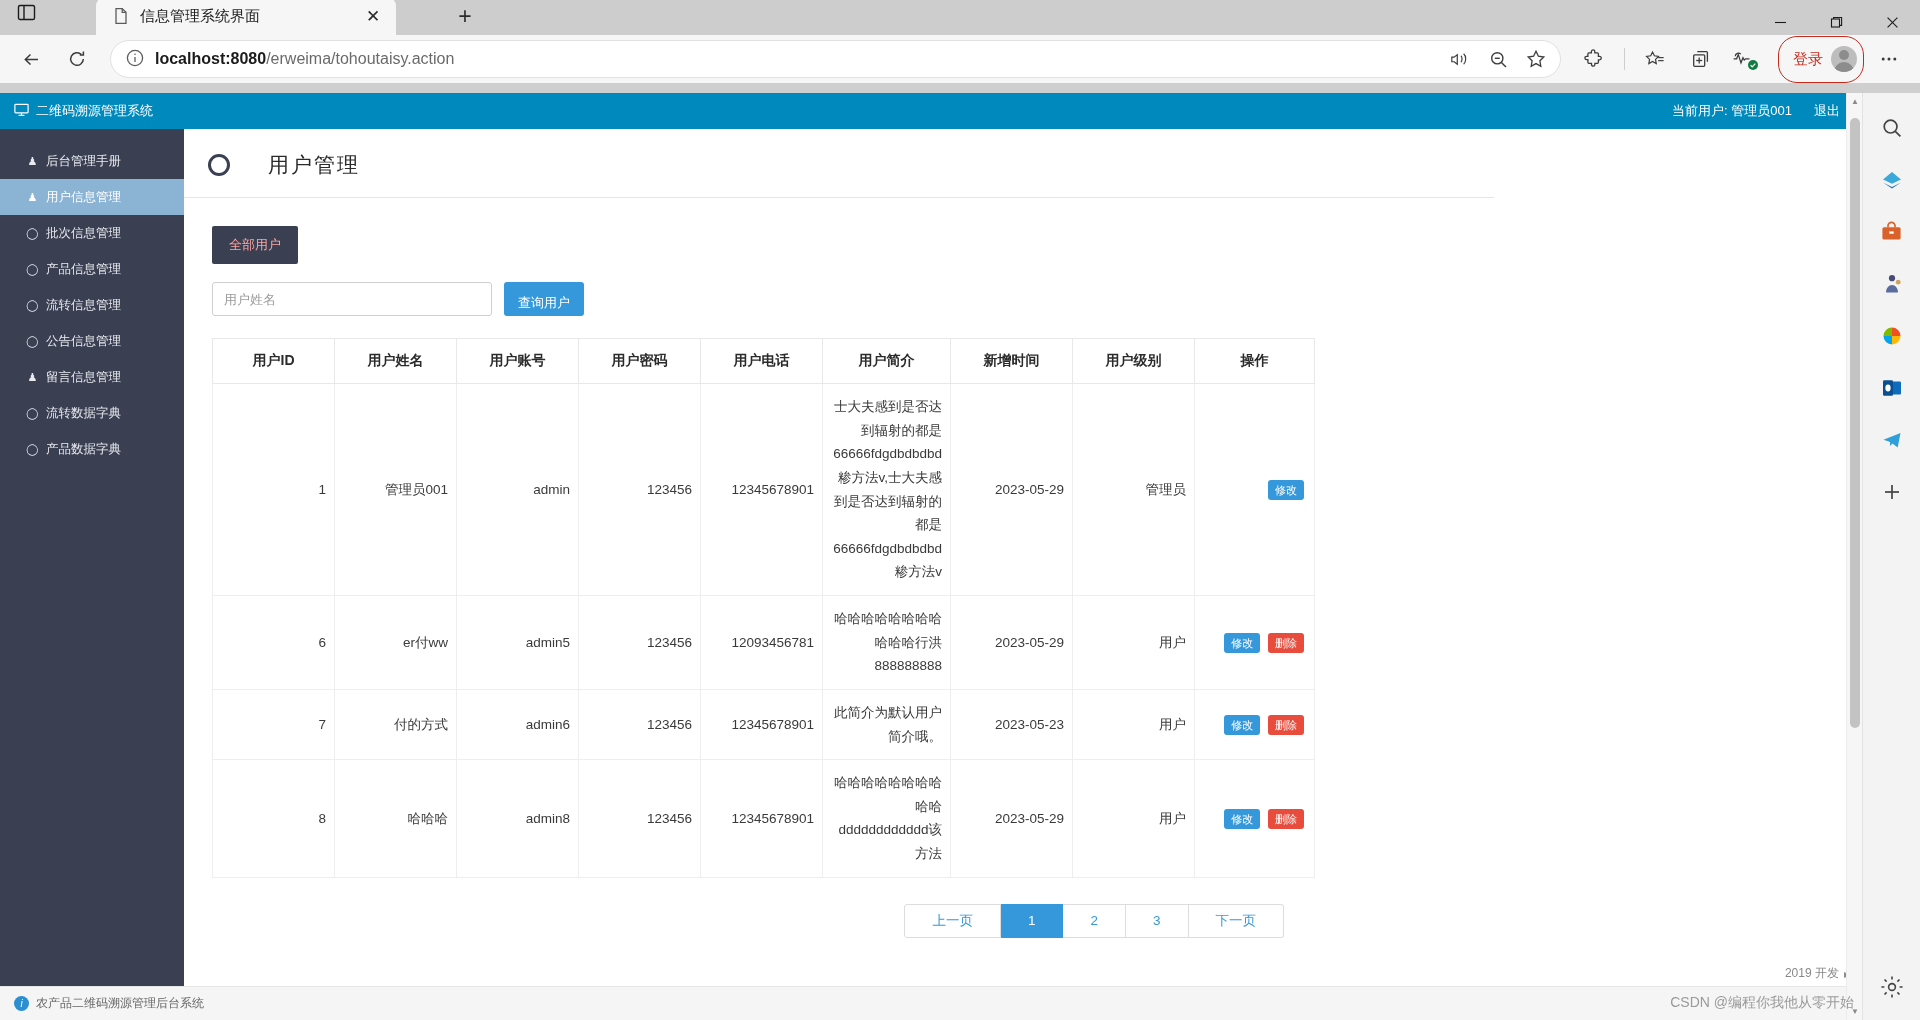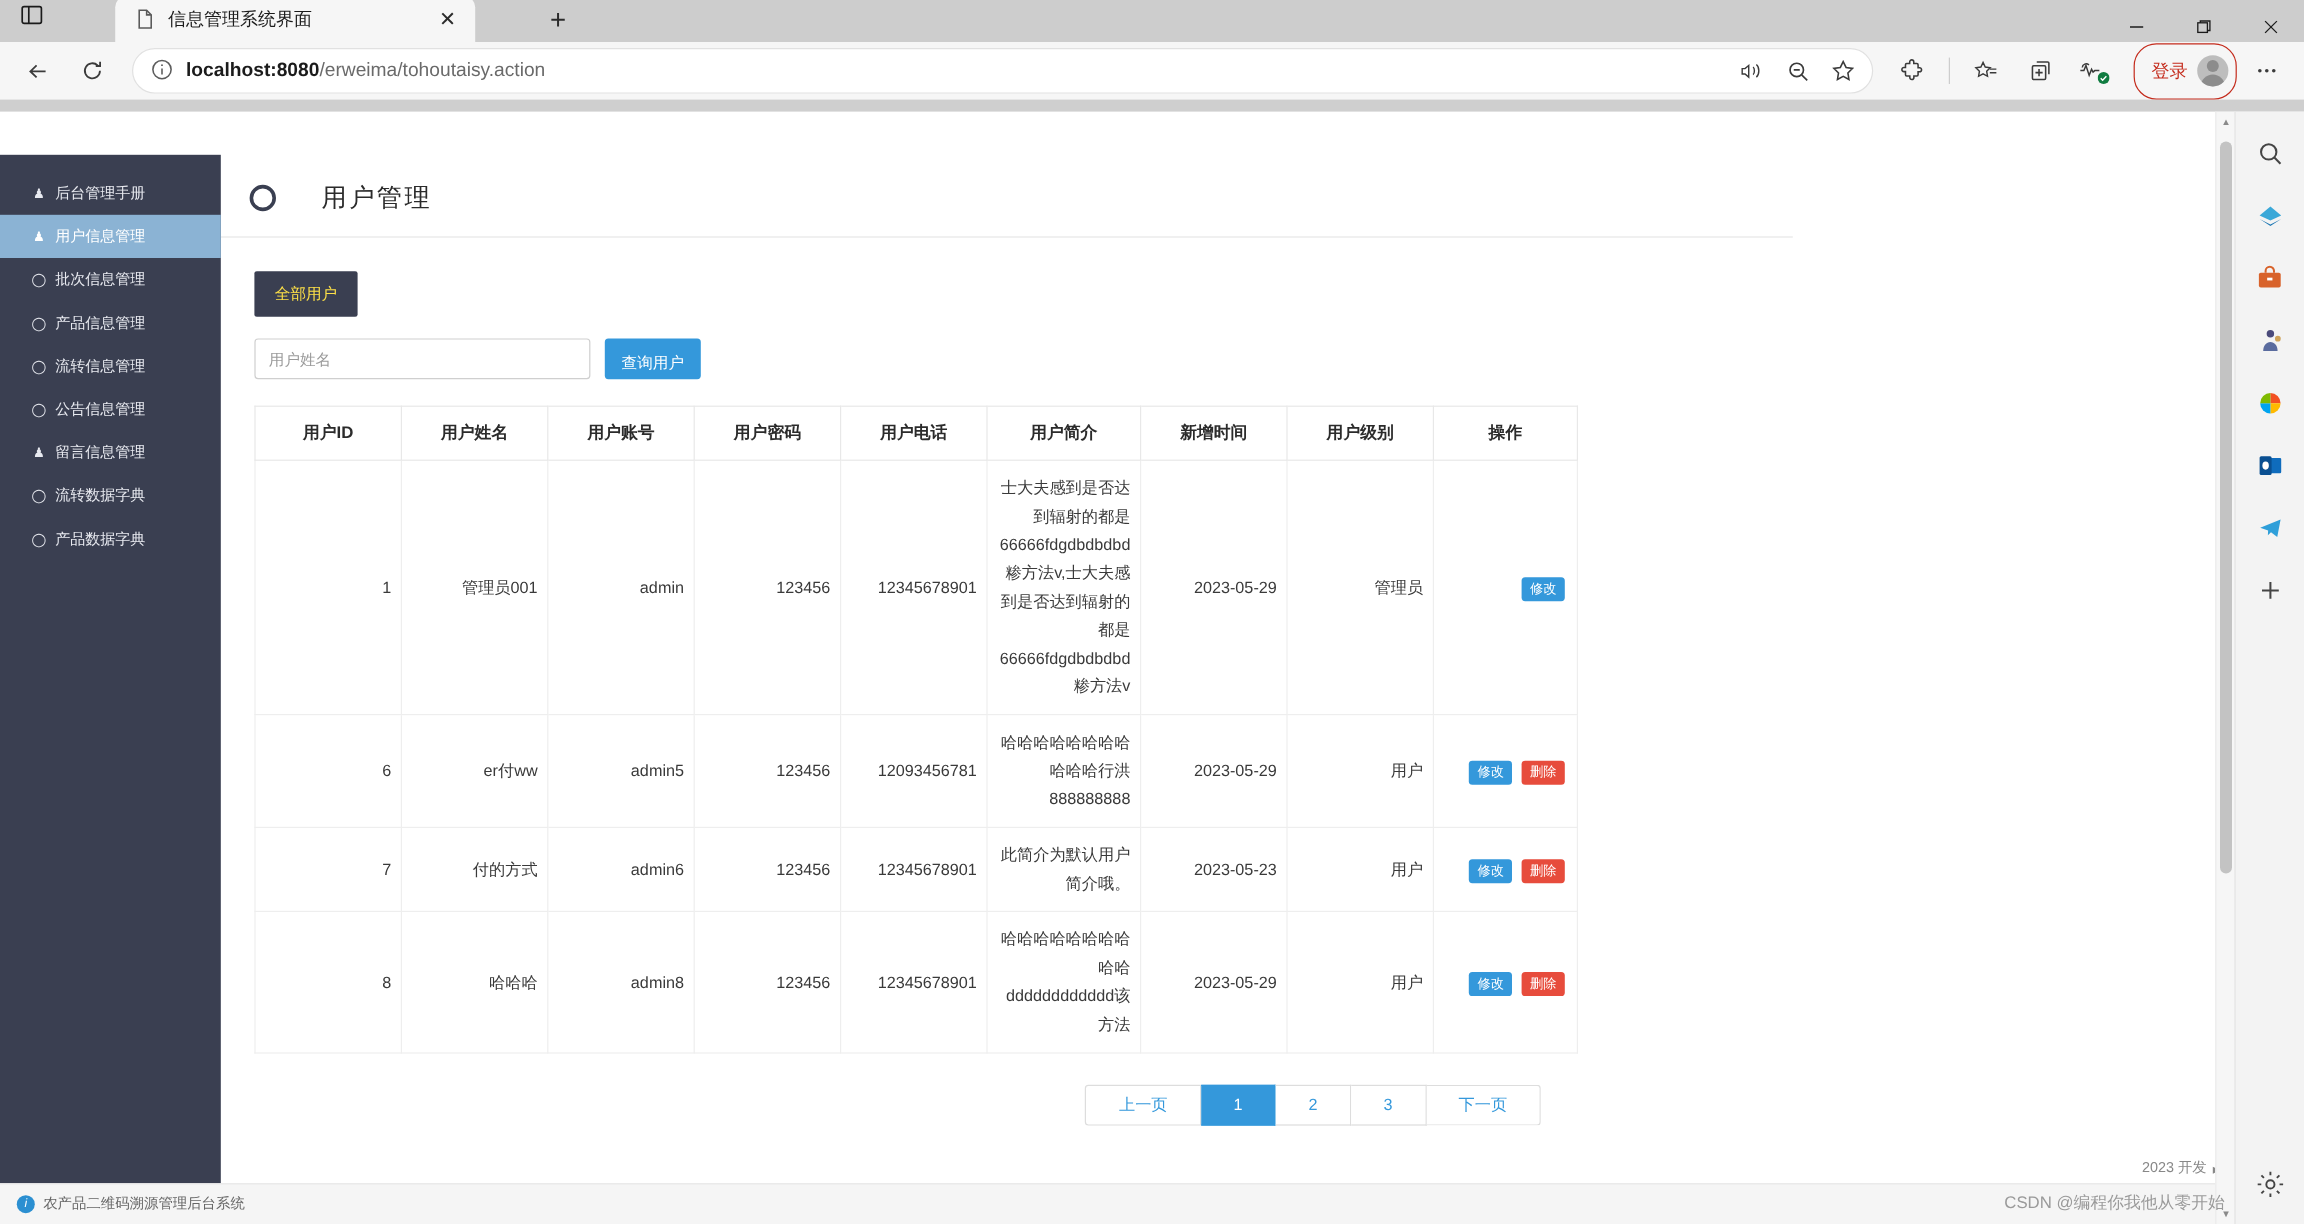--- a/index.html
+++ b/index.html
@@ -148,21 +148,21 @@
     width: 1310px;
   }
   .title-circle {
     width: 22px; height: 22px; border-radius: 50%;
     border: 3px solid #3a3f51;
   }
   .page-title { font-size: 21px; color: #2b2b2b; letter-spacing: 2px; margin-left: 24px; }
 
   .dark-tab {
     display: inline-block; margin: 28px 0 0 28px;
-    background: #3a3f51; color: #fde047; font-size: 13px;
+    background: #3a3f51; color: #fca5a5; font-size: 13px;
     padding: 10px 17px; border-radius: 2px;
   }
 
   .search-row {
     display: flex; align-items: center; gap: 12px;
     margin: 18px 0 0 28px;
   }
   .search-input {
     width: 280px; height: 34px; border: 1px solid #cfcfcf; border-radius: 3px;
     padding: 0 11px; font-size: 13px; color: #333; background: #fff;
@@ -385,20 +385,36 @@
       <svg width="20" height="20" viewBox="0 0 20 20" fill="#3b3b3b">
         <circle cx="4.2" cy="10" r="1.5"></circle>
           <circle cx="10" cy="10" r="1.5"></circle>
           <circle cx="15.8" cy="10" r="1.5"></circle>
       </svg>
     </div>
   </div>
 
   <div class="viewport">
 
+    <div class="app-header">
+      <div class="app-brand">
+        <span>
+          <svg width="15" height="14" viewBox="0 0 15 14" fill="none" stroke="#ffffff" stroke-width="1.2">
+            <rect x="0.9" y="1.3" width="13.2" height="8.6" rx="0.8"></rect>
+            <line x1="4.6" y1="12.4" x2="10.4" y2="12.4"></line>
+              <line x1="7.5" y1="9.9" x2="7.5" y2="12.4"></line>
+          </svg>
+        </span>
+        <span>二维码溯源管理系统</span>
+      </div>
+      <div class="app-header-right">
+        <span>当前用户: 管理员001</span>
+        <span>退出</span>
+      </div>
+    </div>
 
     <div class="app-sidebar">
       <div class="side-item">
         <span class="side-ico">♟</span>
         <span>后台管理手册</span>
       </div>
       <div class="side-item active">
         <span class="side-ico">♟</span>
         <span>用户信息管理</span>
       </div>
@@ -542,21 +558,21 @@
         </div>
 
       </div>
     </div>
 
     <div class="app-footer">
       <span class="foot-info-ico">i</span>
       <span>农产品二维码溯源管理后台系统</span>
     </div>
     <div class="foot-right">
-      <span>2023 开发</span>
+      <span>2019 开发</span>
       <span>▸</span>
     </div>
 
     <div class="page-scroll">
       <div class="ps-arrow">▲</div>
       <div class="ps-thumb"></div>
       <div class="ps-arrow bottom">▼</div>
     </div>
 
     <div class="edge-rail">

